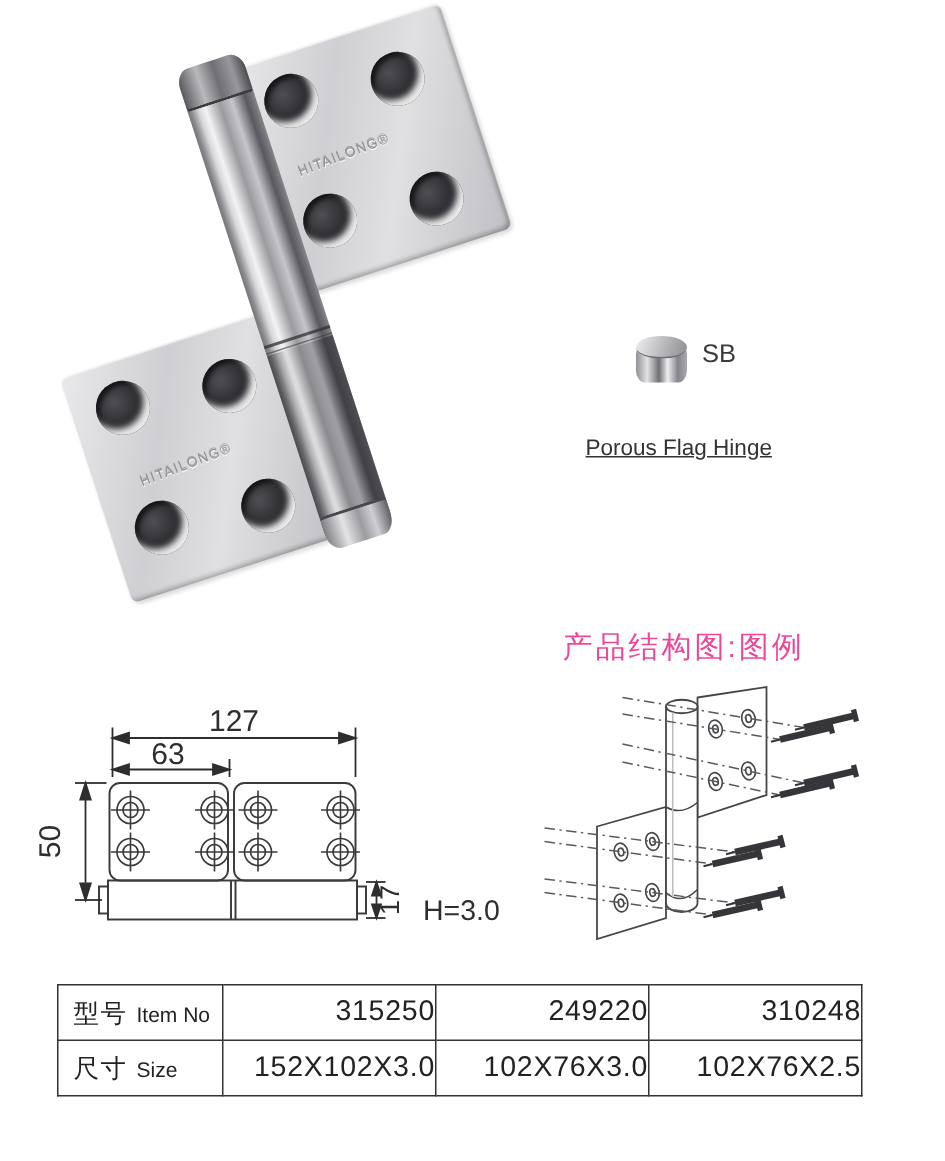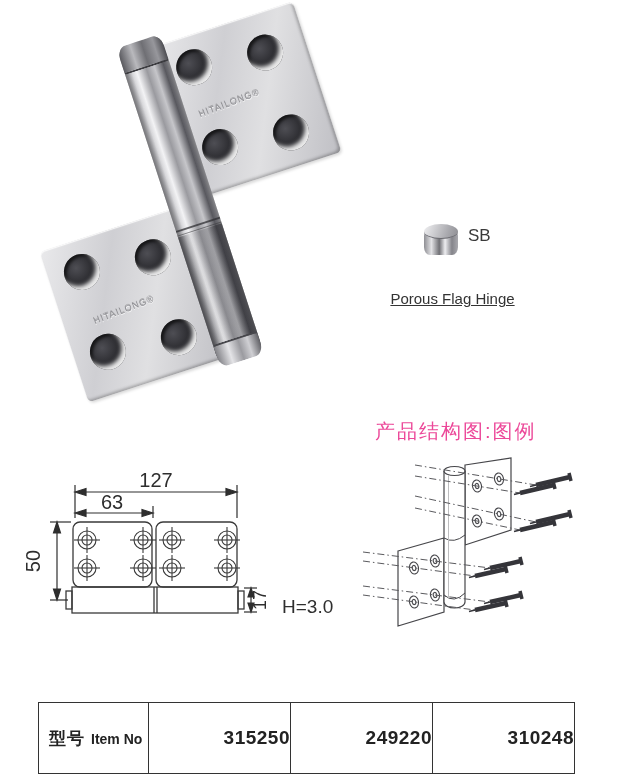--- a/index.html
+++ b/index.html
@@ -63,22 +63,22 @@
   
   .struct-title-cn{position:absolute;left:375px;top:406px;font-size:20px;letter-spacing:2px;color:#ec4899;margin-top:12px;}
   .struct-title-en{position:absolute;left:376px;top:432px;font-size:12.5px;color:#555;}
 
   
   .dim-svg{position:absolute;left:20px;top:460px;}
   .struct-svg{position:absolute;left:358px;top:455px;}
   .dim-svg text{font-family:"Liberation Sans","DejaVu Sans",sans-serif;fill:#2e2e2e;}
 
   
-  .spec-table{position:absolute;left:38px;top:702px;width:536px;height:72px;
-              border-collapse:collapse;table-layout:fixed;font-weight:bold;}
+  .spec-table{position:absolute;left:38px;top:656px;width:536px;height:72px;
+              border-collapse:collapse;table-layout:fixed;}
   .spec-table td{border:1.5px solid #333;padding:0 0 0 10px;height:36px;vertical-align:middle;color:#222;}
   .spec-table td.val{text-align:right;padding:0;font-size:19px;letter-spacing:.5px;}
   .lab-cn{font-size:17px;letter-spacing:1px;}
   .lab-en{font-size:14px;margin-left:6px;}
   .col0{width:110px;} .colv{width:142px;}
 </style>
 </head>
 <body>
 
 <div class="page">
@@ -329,16 +329,24 @@
       </colgroup>
     <tbody>
         <tr>
       <td>
         <span class="lab-cn">型号</span><span class="lab-en">Item No</span>
       </td>
       <td class="val">315250</td>
       <td class="val">249220</td>
       <td class="val">310248</td>
     </tr>
+    <tr>
+      <td>
+        <span class="lab-cn">尺寸</span><span class="lab-en">Size</span>
+      </td>
+      <td class="val">152X102X3.0</td>
+      <td class="val">102X76X3.0</td>
+      <td class="val">102X76X2.5</td>
+    </tr>
   </tbody>
     </table>
 
 </div>
 
 </body></html>

